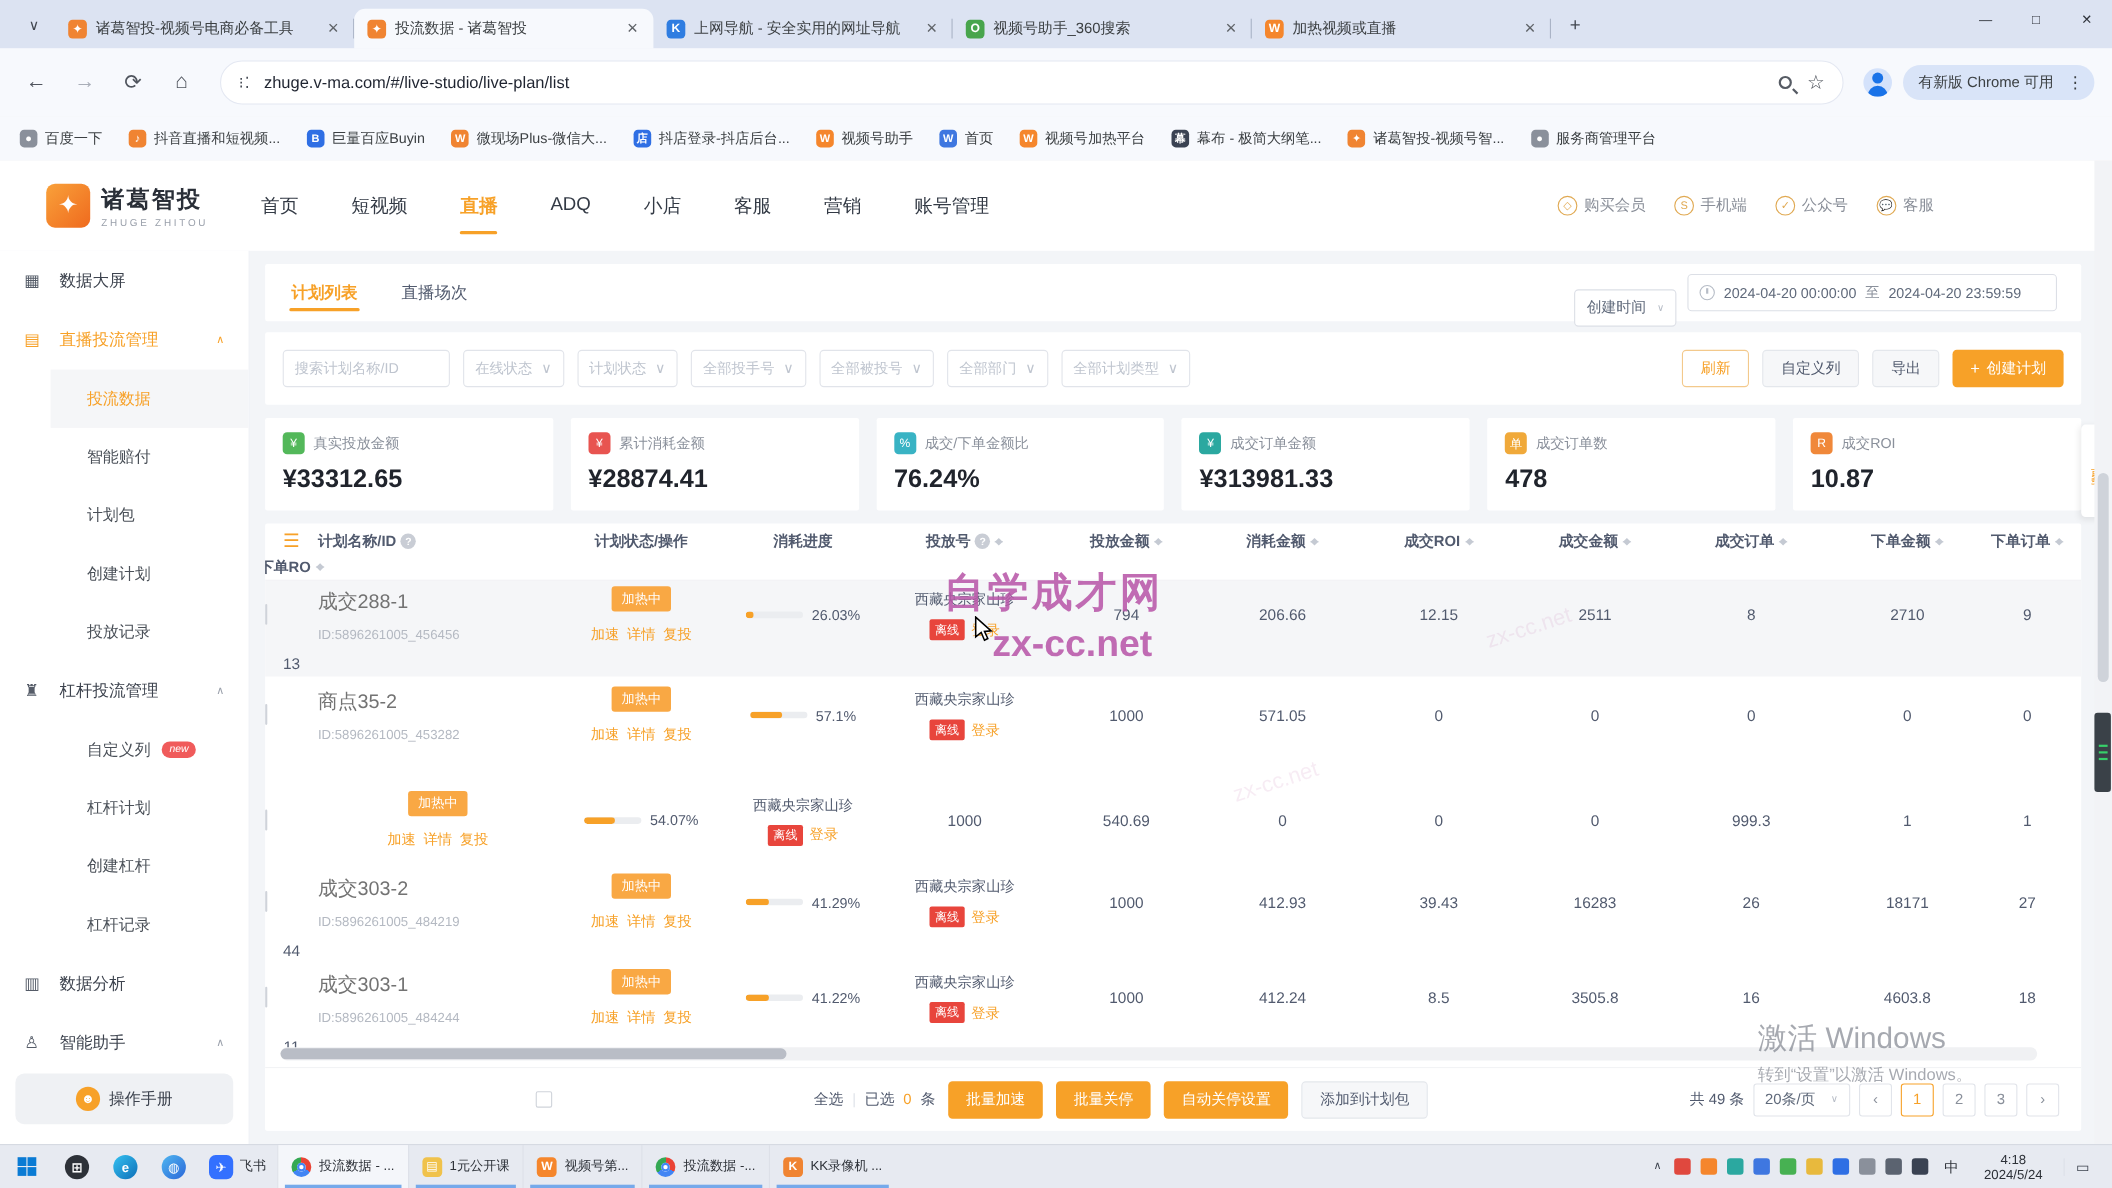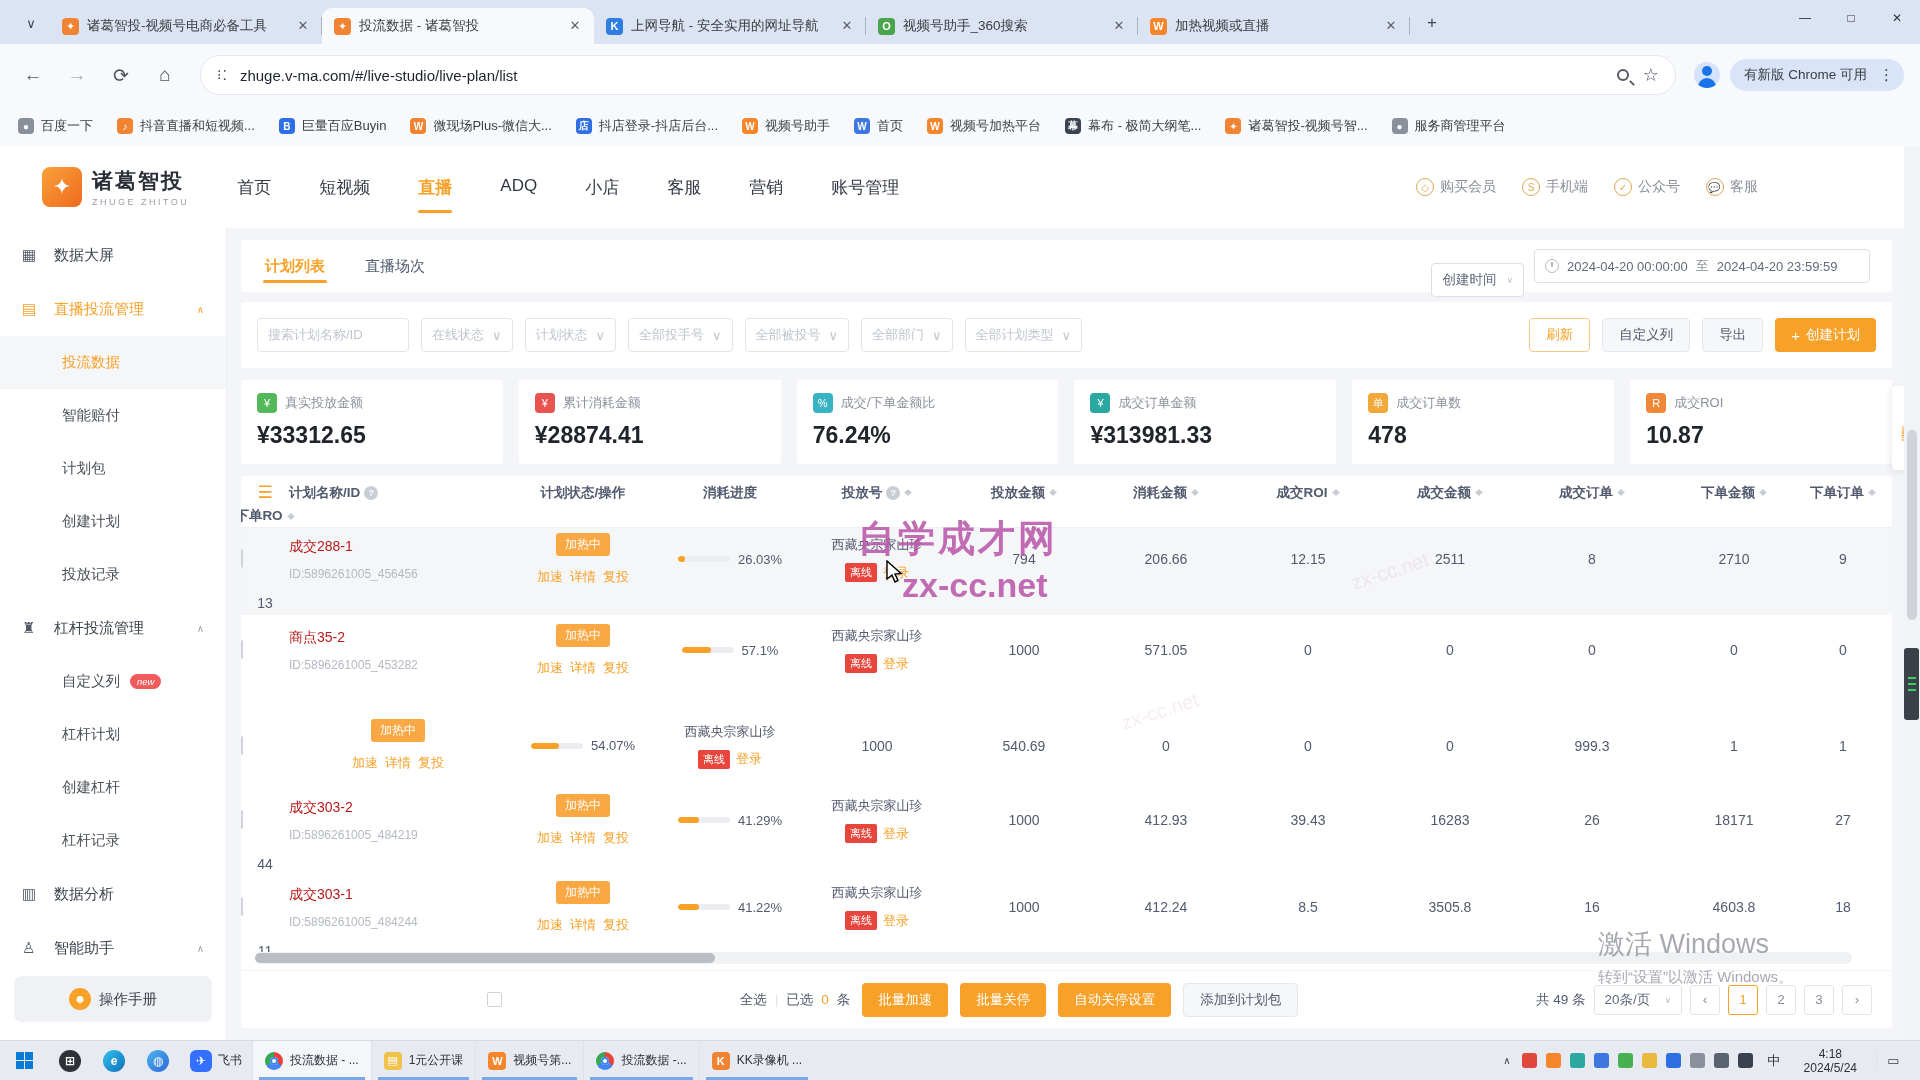--- a/index.html
+++ b/index.html
@@ -56,21 +56,21 @@
   .hlink .hic { width:18px; height:18px; border:1.5px solid #e0a952; border-radius:50%; color:#e0a952; font-size:10px; display:flex; align-items:center; justify-content:center; }
 
   
   .sidebar { position:absolute; top:82px; left:0; width:227px; height:812px; background:#fff; border-right:1px solid #edf0f4; }
   .side-item { display:flex; align-items:center; height:54px; padding:0 22px; font-size:15px; color:#3d434e; gap:12px; }
   .side-item .sic { width:20px; color:#555c68; display:flex; }
   .side-item .chev { margin-left:auto; font-size:10px; color:#9aa0ab; }
   .side-item.grp-active { color:#f7a128; }
   .side-item.grp-active .sic { color:#f7a128; }
   .side-item.grp-active .chev { color:#f7a128; }
-  .side-sub { display:flex; align-items:center; height:53px; padding-left:62px; font-size:14.5px; color:#4a5058; }
+  .side-sub { display:flex; align-items:center; height:53px; padding-left:33px; font-size:14.5px; color:#4a5058;margin-left:46px; }
   .side-sub.active { color:#f7a128; background:#f5f6f8; }
   .nbadge { margin-left:10px; background:#f05b5b; color:#fff; font-size:9.5px; font-style:italic; padding:2px 7px; border-radius:8px; }
   .manual { position:absolute; bottom:18px; left:14px; width:198px; height:46px; background:#eff1f4; border-radius:8px; display:flex; align-items:center; justify-content:center; gap:8px; font-size:14.5px; color:#3d434e; }
   .manual .mic { width:22px; height:22px; border-radius:50%; background:#f7a128; color:#fff; font-size:12px; display:flex; align-items:center; justify-content:center; }
 
   
   .main { position:absolute; top:82px; left:227px; width:1693px; height:812px; padding:12px 28px 0 14px; }
   .card { background:#fff; border-radius:2px; }
   .tabs-card { height:52px; display:flex; align-items:center; padding:0 22px; margin-bottom:10px; }
   .ptab { font-size:15px; color:#515a6e; margin-right:36px; position:relative; padding:15px 2px; }
@@ -110,21 +110,21 @@
   .th.left { justify-content:flex-start; }
   .ham { color:#f7a128; font-size:17px; text-align:center; }
   .qmark { width:14px; height:14px; border-radius:50%; background:#c9cdd5; color:#fff; font-size:9.5px; display:flex; align-items:center; justify-content:center; }
   .sort { display:flex; flex-direction:column; gap:1px; }
   .sort i { border:4px solid transparent; display:block; height:0; width:0; }
   .sort .up { border-bottom-color:#c5cad3; margin-bottom:-2px; }
   .sort .dn { border-top-color:#c5cad3; }
   .trow { height:87px; }
   .trow.hover { background:#f5f6f8; }
   .cbx { width:15px; height:15px; border:1px solid #cfd3da; border-radius:2px; background:#fff; margin:0 auto; }
-  .cell-name .nm { font-size:14px; color:#b91c1c; }
+  .cell-name .nm { font-size:18px; color:#737373; }
   .cell-name .id { font-size:12px; color:#b4b9c2; margin-top:11px; }
   .cell-status { text-align:center; }
   .badge-hot { display:inline-block; background:#f9a844; color:#fff; font-size:12px; padding:3px 9px; border-radius:3px; }
   .ops { margin-top:12px; font-size:13px; color:#f7a128; display:flex; justify-content:center; gap:7px; white-space:nowrap; }
   .cell-prog { display:flex; align-items:center; gap:8px; justify-content:center; }
   .pbar { width:52px; height:6px; border-radius:3px; background:#ebedf0; overflow:hidden; flex:none; }
   .pbar i { display:block; height:100%; background:#f7a128; border-radius:3px; }
   .ppct { font-size:13px; color:#515a6e; }
   .cell-acc { text-align:center; font-size:13px; color:#515a6e; }
   .acc2 { margin-top:9px; display:flex; align-items:center; justify-content:center; gap:6px; }

